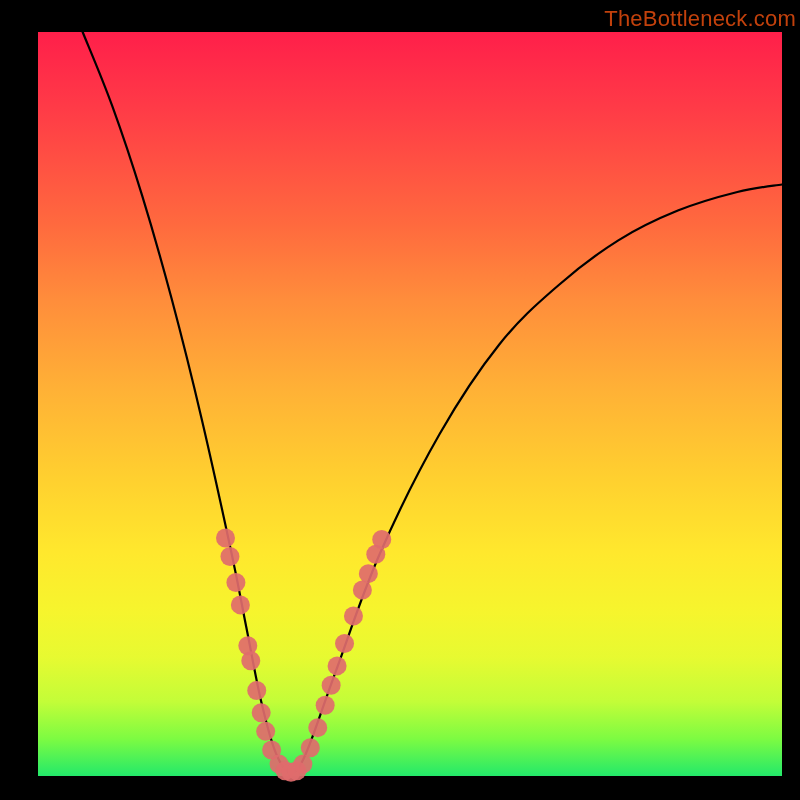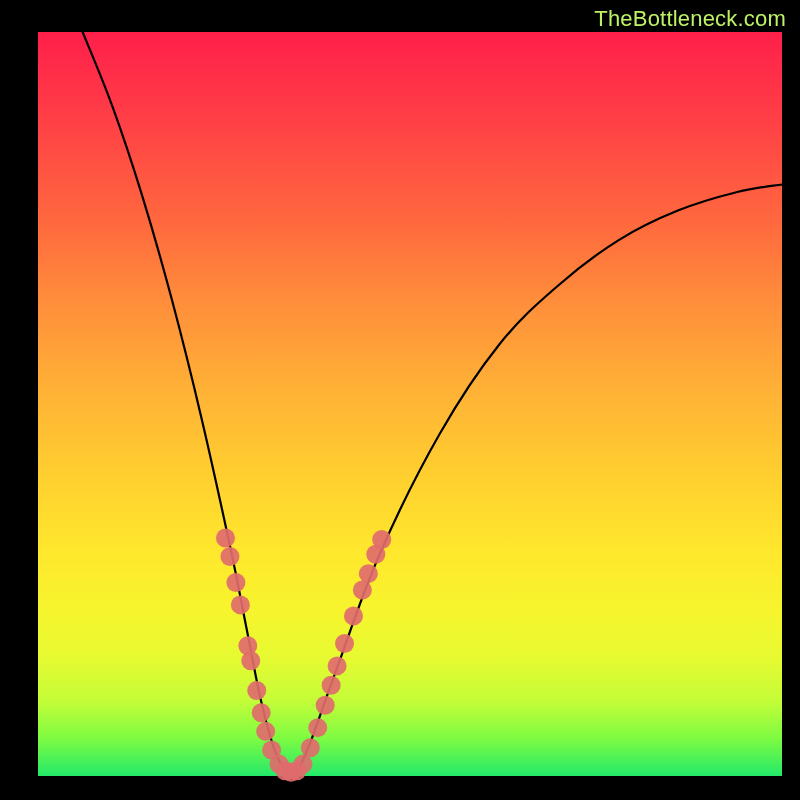--- a/index.html
+++ b/index.html
@@ -38,22 +38,22 @@
       #f6f52d 78%,
       #e7fa31 84%,
       #c3fd38 90%,
       #7dfb42 95%,
       #23e96a 100%
     );
   }
   .watermark {
     position: absolute;
     top: 6px;
-    right: 14px;
-    color: #bef264;
+    right: 4px;
+    color: #c2410c;
     font-size: 22px;
     font-weight: 400;
     letter-spacing: 0.2px;
     user-select: none;
   }
   svg.curves {
     position: absolute;
     left: 0;
     top: 0;
     width: 744px;

